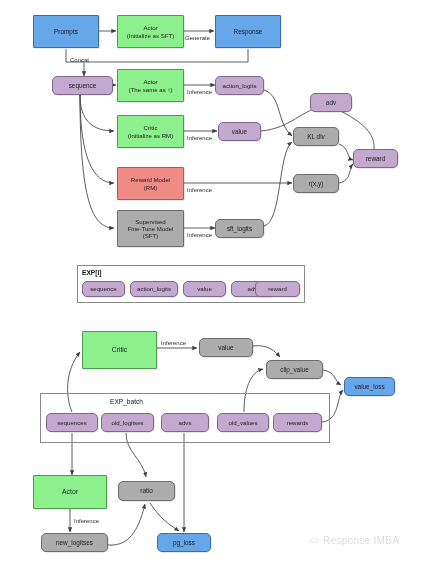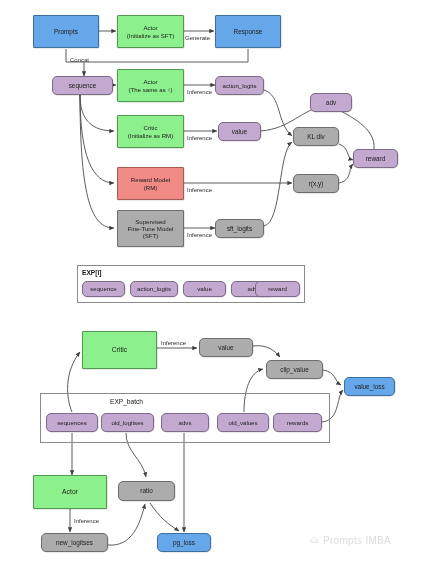--- a/index.html
+++ b/index.html
@@ -294,16 +294,16 @@
   <div class="node blue rounded f6b" style="left:157px;top:533px;width:54px;height:19px;">
     <span>pg_loss</span>
   </div>
 
   <div class="watermark" style="left:309px;top:535px;">
     <svg class="wm-logo" viewBox="0 0 24 24">
       <path d="M6 16 C2 16 2 10 6 10 C6 5 14 4 15 9 C20 8 22 16 17 16 Z" fill="none" stroke="#dcdcdc" stroke-width="1.6"></path>
       <circle cx="9" cy="12" r="1.1" fill="#dcdcdc"></circle>
       <circle cx="14" cy="12" r="1.1" fill="#dcdcdc"></circle>
     </svg>
-    <span>Prompts IMBA</span>
+    <span>Response IMBA</span>
   </div>
 
 </div>
 
 </body></html>

